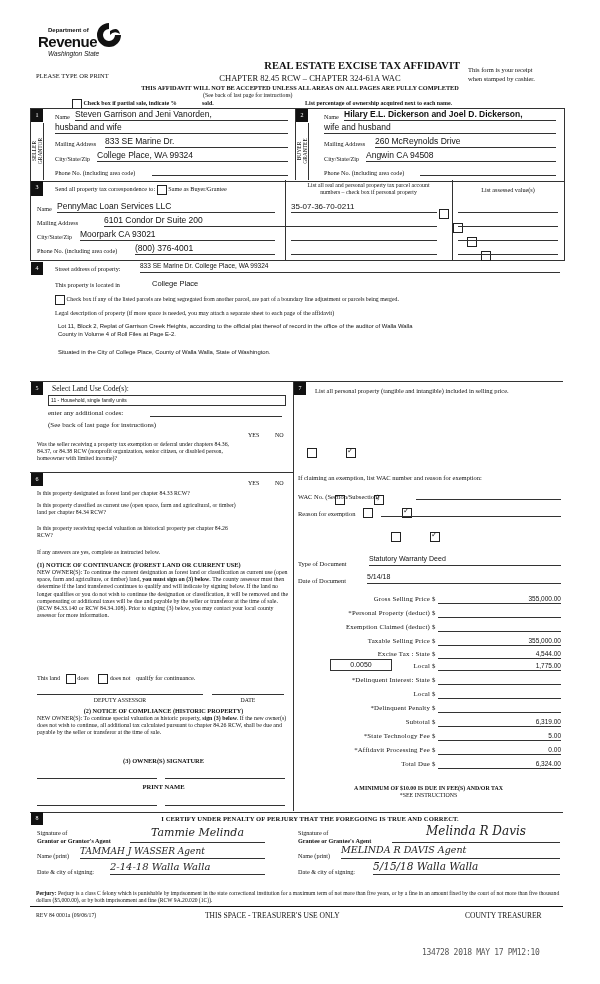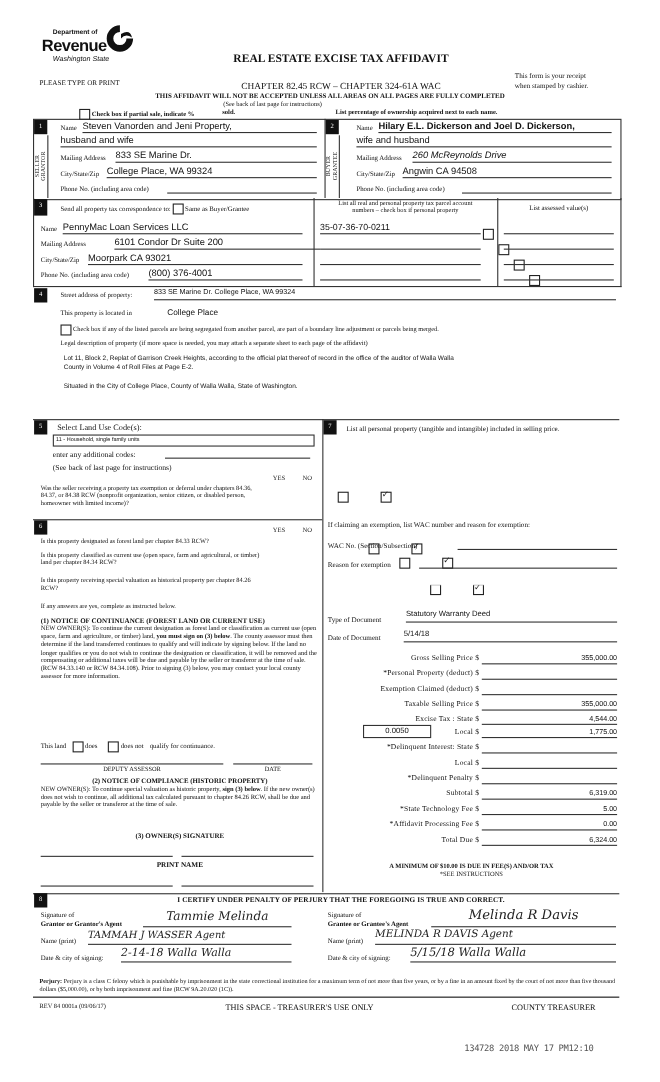--- a/index.html
+++ b/index.html
@@ -27,21 +27,21 @@
 <div class="abs" style="left:38px;top:22px;width:90px;height:40px;">
   <div class="sans" style="position:absolute;left:10px;top:5px;font-size:6px;font-weight:bold;">Department of</div>
   <div class="sans" style="position:absolute;left:0;top:11px;font-size:15px;font-weight:bold;letter-spacing:-.5px;">Revenue</div>
   <div class="sans" style="position:absolute;left:10px;top:28px;font-size:6.5px;font-style:italic;">Washington State</div>
   <svg style="position:absolute;left:58px;top:0;" width="26" height="26" viewBox="0 0 26 26">
     <path d="M13 1 A12 12 0 1 0 25 13 L19 13 A6 6 0 1 1 13 7 Z" fill="#111"></path>
     <path d="M14 9 Q22 4 24 12 Q18 8 14 13 Z" fill="#111"></path>
   </svg>
 </div>
 <div class="abs" style="left:36px;top:72px;font-size:6.5px;">PLEASE TYPE OR PRINT</div>
-<div class="abs" style="left:160px;top:48px;width:300px;text-align:center;font-size:10.5px;font-weight:bold;">REAL ESTATE EXCISE TAX AFFIDAVIT</div>
+<div class="abs" style="left:160px;top:60px;width:300px;text-align:right;font-size:10.5px;font-weight:bold;">REAL ESTATE EXCISE TAX AFFIDAVIT</div>
 <div class="abs" style="left:160px;top:73px;width:300px;text-align:center;font-size:8.5px;">CHAPTER 82.45 RCW – CHAPTER 324-61A WAC</div>
 <div class="abs" style="left:468px;top:66px;font-size:6.5px;">This form is your receipt</div>
 <div class="abs" style="left:468px;top:75px;font-size:6.5px;">when stamped by cashier.</div>
 <div class="abs" style="left:85px;top:84px;width:430px;text-align:center;font-size:6.3px;font-weight:bold;">THIS AFFIDAVIT WILL NOT BE ACCEPTED UNLESS ALL AREAS ON ALL PAGES ARE FULLY COMPLETED</div>
 <div class="abs" style="left:203px;top:92px;font-size:5.8px;">(See back of last page for instructions)</div>
 <div class="abs" style="left:72px;top:99px;font-size:6px;font-weight:bold;">
   <span class="cb"></span>
   <span>Check box if partial sale, indicate %</span>
 </div>
 <div class="abs" style="left:202px;top:100px;font-size:6px;font-weight:bold;">sold.</div>
@@ -52,41 +52,41 @@
 <div class="vline" style="left:295px;top:108px;height:72px;"></div>
 
 <div class="num" style="left:31px;top:109px;">1</div>
 <div class="abs" style="left:31px;top:123px;width:12px;height:57px;border-right:1px solid #333;">
   <div style="position:absolute;left:-20px;top:22px;width:52px;transform:rotate(-90deg);text-align:center;font-size:5.5px;line-height:6px;">
     <div>SELLER</div>
     <div>GRANTOR</div>
   </div>
 </div>
 <div class="abs lbl" style="left:55px;top:113px;">Name</div>
-<div class="line val" style="left:75px;top:109px;width:213px;height:11px;font-size:8.5px;">Steven Vanorden and Jeni Property,</div>
+<div class="line val" style="left:75px;top:109px;width:213px;height:11px;font-size:8.5px;">Steven Garrison and Jeni Vanorden,</div>
 <div class="line val" style="left:55px;top:122px;width:233px;height:11px;font-size:8.5px;">husband and wife</div>
 <div class="abs lbl" style="left:55px;top:140px;">Mailing Address</div>
 <div class="line val" style="left:105px;top:136px;width:183px;height:11px;font-size:8.5px;">833 SE Marine Dr.</div>
 <div class="abs lbl" style="left:55px;top:155px;">City/State/Zip</div>
 <div class="line val" style="left:97px;top:150px;width:191px;height:11px;font-size:8.5px;">College Place, WA 99324</div>
 <div class="abs lbl" style="left:55px;top:169px;">Phone No. (including area code)</div>
 <div class="line val" style="left:152px;top:167px;width:136px;height:8px;"></div>
 
 <div class="num" style="left:296px;top:109px;">2</div>
 <div class="abs" style="left:296px;top:123px;width:12px;height:57px;border-right:1px solid #333;">
   <div style="position:absolute;left:-20px;top:22px;width:52px;transform:rotate(-90deg);text-align:center;font-size:5.5px;line-height:6px;">
     <div>BUYER</div>
     <div>GRANTEE</div>
   </div>
 </div>
 <div class="abs lbl" style="left:324px;top:113px;">Name</div>
 <div class="line val" style="left:344px;top:109px;width:212px;height:11px;font-size:8.5px;font-weight:bold;">Hilary E.L. Dickerson and Joel D. Dickerson,</div>
 <div class="line val" style="left:324px;top:122px;width:232px;height:11px;font-size:8.5px;">wife and husband</div>
 <div class="abs lbl" style="left:324px;top:140px;">Mailing Address</div>
-<div class="line val" style="left:375px;top:136px;width:181px;height:11px;font-size:8.5px;font-style:italic;">260 McReynolds Drive</div>
+<div class="line val" style="left:375px;top:136px;width:181px;height:11px;font-size:8.5px;">260 McReynolds Drive</div>
 <div class="abs lbl" style="left:324px;top:155px;">City/State/Zip</div>
 <div class="line val" style="left:366px;top:150px;width:190px;height:11px;font-size:8.5px;">Angwin CA 94508</div>
 <div class="abs lbl" style="left:324px;top:169px;">Phone No. (including area code)</div>
 <div class="line val" style="left:420px;top:167px;width:136px;height:8px;"></div>
 
 
 <div class="abs" style="left:30px;top:180px;width:533px;height:80px;border:1px solid #333;border-top:none;"></div>
 <div class="vline" style="left:285px;top:180px;height:80px;"></div>
 <div class="vline" style="left:452px;top:180px;height:80px;"></div>
 <div class="num" style="left:31px;top:181px;height:15px;">3</div>

